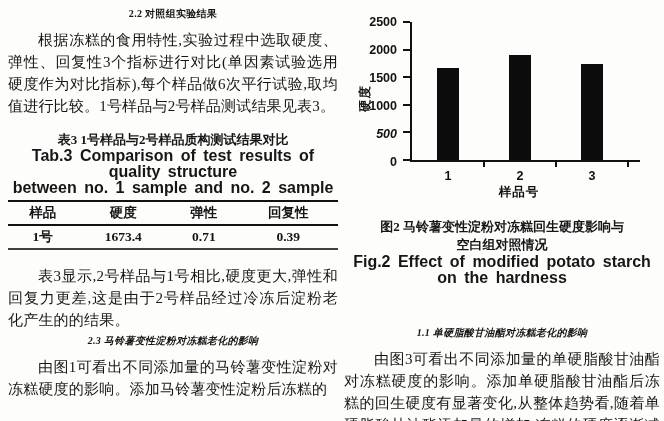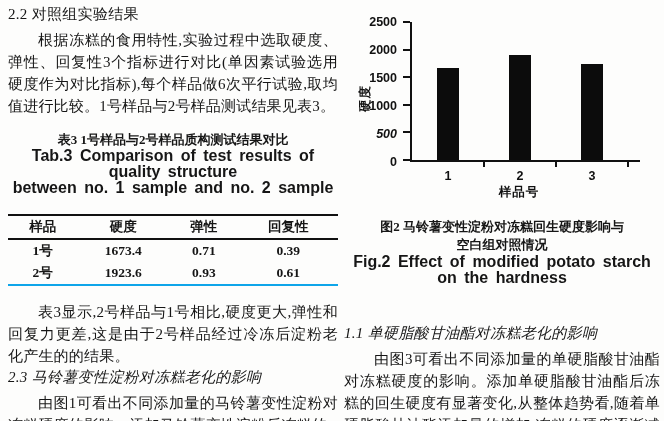--- a/index.html
+++ b/index.html
@@ -5,38 +5,39 @@
   html,body{margin:0;padding:0;background:#e8e8e8;}
   .page{
     position:relative;width:664px;height:421px;background:#fdfdfc;overflow:hidden;
     color:#161616;font-family:"Liberation Serif",serif;
   }
   .col{position:absolute;top:0;}
   .col-left{left:8px;width:330px;top:4px;}
   .col-right{left:344px;width:316px;top:8px;}
 
   .sec-heading{
-    font-size:15px;font-weight:normal;margin:0 0 5px 0;line-height:20px;
+    font-size:10px;font-weight:bold;margin:0 0 5px 0;line-height:20px;
     letter-spacing:0.3px;
+    text-align:center;
   }
   .sec-heading.kai{font-style:italic;}
   .body-para{
     font-size:15px;line-height:22px;text-align:justify;text-indent:2em;
     margin:0;letter-spacing:0.2px;
   }
   .tbl-caption-zh{
     font-size:13px;font-weight:bold;text-align:center;margin-top:14px;line-height:17px;
   }
   .caption-en{
     font-family:"Liberation Sans",sans-serif;font-size:16px;font-weight:bold;
     text-align:center;line-height:16px;word-spacing:3px;
   }
   .data-table{
-    width:100%;border-collapse:collapse;margin-top:18px;
-    border-top:2px solid #111;border-bottom:2px solid #0ea5e9;
+    width:100%;border-collapse:collapse;margin-top:4px;
+    border-top:2px solid #111;border-bottom:2px solid #404040;
   }
   .data-table thead tr{border-bottom:2px solid #111;}
   .data-table th,.data-table td{
     font-size:13.5px;font-weight:bold;text-align:center;padding:2px 2px 3px 2px;
     line-height:17px;
   }
   .after-table{margin-top:15px;}
   .h23{}
 
   
@@ -87,26 +88,20 @@
           <th>回复性</th>
         </tr>
       </thead>
       <tbody>
         <tr>
           <td>1号</td>
           <td>1673.4</td>
           <td>0.71</td>
           <td>0.39</td>
         </tr>
-        <tr>
-          <td>2号</td>
-          <td>1923.6</td>
-          <td>0.93</td>
-          <td>0.61</td>
-        </tr>
       </tbody>
     </table>
 
     <p class="body-para after-table">表3显示,2号样品与1号相比,硬度更大,弹性和回复力更差,这是由于2号样品经过冷冻后淀粉老化产生的的结果。</p>
 
     <h3 class="sec-heading kai h23">2.3  马铃薯变性淀粉对冻糕老化的影响</h3>
     <p class="body-para">由图1可看出不同添加量的马铃薯变性淀粉对冻糕硬度的影响。添加马铃薯变性淀粉后冻糕的</p>
   </div>
 
   <div class="col col-right">

